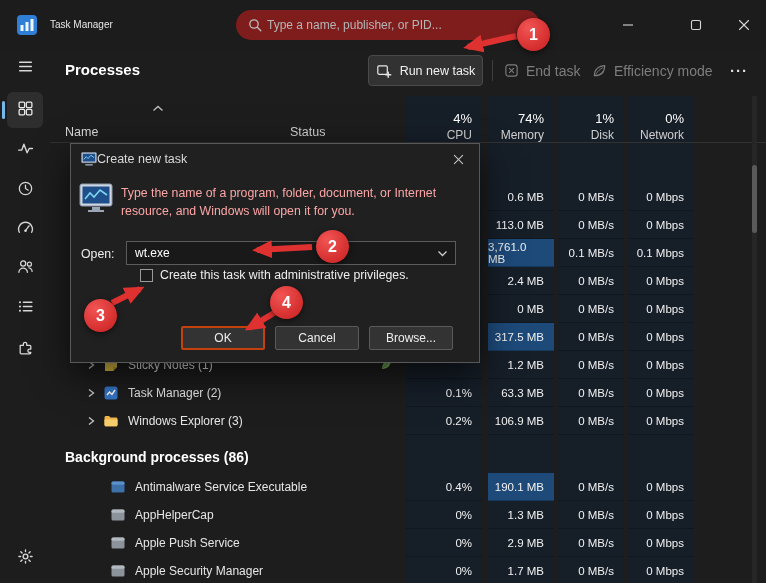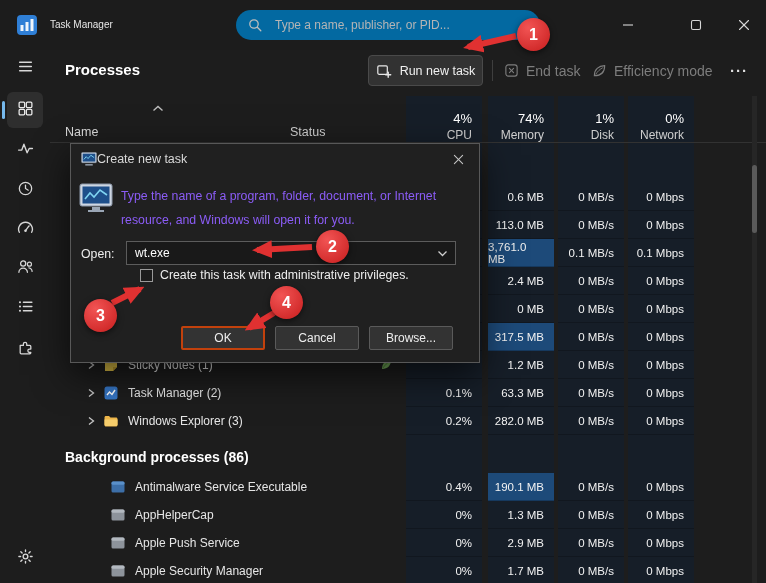--- a/index.html
+++ b/index.html
@@ -4,22 +4,22 @@
 <style>
   html,body{margin:0;padding:0;background:#111;}
   .page{position:relative;width:766px;height:583px;background:#1d1d1d;overflow:hidden;
         font-family:"Liberation Sans",sans-serif;color:#e8e8e8;}
   .abs{position:absolute;}
 
   
   .titlebar{left:0;top:0;width:766px;height:50px;background:#1c1c1c;}
   .tm-logo{left:16px;top:14px;width:22px;height:22px;}
   .tm-title{left:50px;top:19px;font-size:10px;color:#e6e6e6;}
-  .search{left:236px;top:10px;width:304px;height:30px;border-radius:15px;background:#0369a1;
-          display:flex;align-items:center;padding:0 12px;gap:11px;box-sizing:border-box;}
+  .search{left:236px;top:10px;width:304px;height:30px;border-radius:15px;background:#7f1d1d;
+          display:flex;align-items:center;padding:0 12px;gap:3px;box-sizing:border-box;}
   .search input{flex:1;background:transparent;border:none;outline:none;color:#cfcfcf;
           font-size:12px;font-family:inherit;}
   .search input::placeholder{color:#b5b5b5;}
   .win-btn{top:0;width:44px;height:50px;display:flex;align-items:center;justify-content:center;}
 
   
   .sidebar{left:0;top:50px;width:50px;height:533px;background:#1d1d1d;}
   .side-btn{position:absolute;left:7px;width:36px;height:36px;border-radius:6px;
             display:flex;align-items:center;justify-content:center;}
   .side-btn.active{background:#2e2e2e;}
@@ -81,21 +81,21 @@
   .scroll-track{left:752px;top:96px;width:5px;height:487px;background:#262626;}
   .scroll-thumb{left:752px;top:165px;width:5px;height:68px;border-radius:3px;background:#5a5a5a;}
 
   
   .dialog{left:70px;top:143px;width:410px;height:220px;background:#202020;border:1px solid #585858;
           box-shadow:0 12px 34px rgba(0,0,0,0.65);z-index:50;box-sizing:border-box;}
   .dlg-titlebar{display:flex;align-items:center;height:30px;padding:0 10px;gap:0;}
   .dlg-title{font-size:12.5px;color:#d8d8d8;flex:1;}
   .dlg-close{display:flex;align-items:center;justify-content:center;width:22px;height:22px;}
   .dlg-desc-row{display:flex;padding:9px 12px 0 8px;gap:8px;}
-  .dlg-desc{font-size:12.3px;line-height:24px;color:#8b5cf6;width:330px;margin:1px 0 0;}
+  .dlg-desc{font-size:12.3px;line-height:18px;color:#fca5a5;width:330px;margin:1px 0 0;}
   .dlg-open-label{left:10px;top:103px;font-size:12.3px;color:#ededed;}
   .dlg-combo{left:55px;top:97px;width:330px;height:24px;background:#191919;border:1px solid #5c5c5c;
              display:flex;align-items:center;box-sizing:border-box;}
   .dlg-combo input{flex:1;background:transparent;border:none;outline:none;color:#fff;
              font-size:12px;padding:0 8px;font-family:inherit;}
   .dlg-combo .combo-chev{padding-right:7px;display:flex;}
   .dlg-check-row{left:69px;top:124px;display:flex;align-items:center;gap:7px;}
   .dlg-checkbox{width:13px;height:13px;border:1px solid #9a9a9a;background:#1c1c1c;box-sizing:border-box;}
   .dlg-check-label{font-size:12.3px;color:#ededed;}
   .dlg-buttons{left:110px;top:182px;display:flex;gap:10px;}
@@ -400,21 +400,21 @@
           </svg>
         </span>
         <span class="picon">
           <svg width="16" height="16" viewBox="0 0 16 16">
             <path d="M1.5 4.5c0-.8.6-1.5 1.5-1.5h3l1.5 1.5H13c.8 0 1.5.7 1.5 1.5v6c0 .8-.7 1.5-1.5 1.5H3c-.9 0-1.5-.7-1.5-1.5z" fill="#eeb64a"></path>
             <path d="M1.5 6.5h13v5c0 .8-.7 1.5-1.5 1.5H3c-.9 0-1.5-.7-1.5-1.5z" fill="#f7ce6d"></path>
           </svg>
         </span>
         <span class="pname">Windows Explorer (3)</span>
         <span class="cell cpu">0.2%</span>
-        <span class="cell mem">282.0 MB</span>
+        <span class="cell mem">106.9 MB</span>
         <span class="cell disk">0 MB/s</span>
         <span class="cell net">0 Mbps</span>
       </div>
     </div>
   <div class="abs section-hdr">Background processes (86)</div>
   <div class="abs" id="bg-rows">
       <div class="prow bg">
         <span class="picon">
           <svg width="16" height="16" viewBox="0 0 16 16">
             <rect x="1.5" y="2.5" width="13" height="11" rx="1.5" fill="#3d6fa8"></rect>

